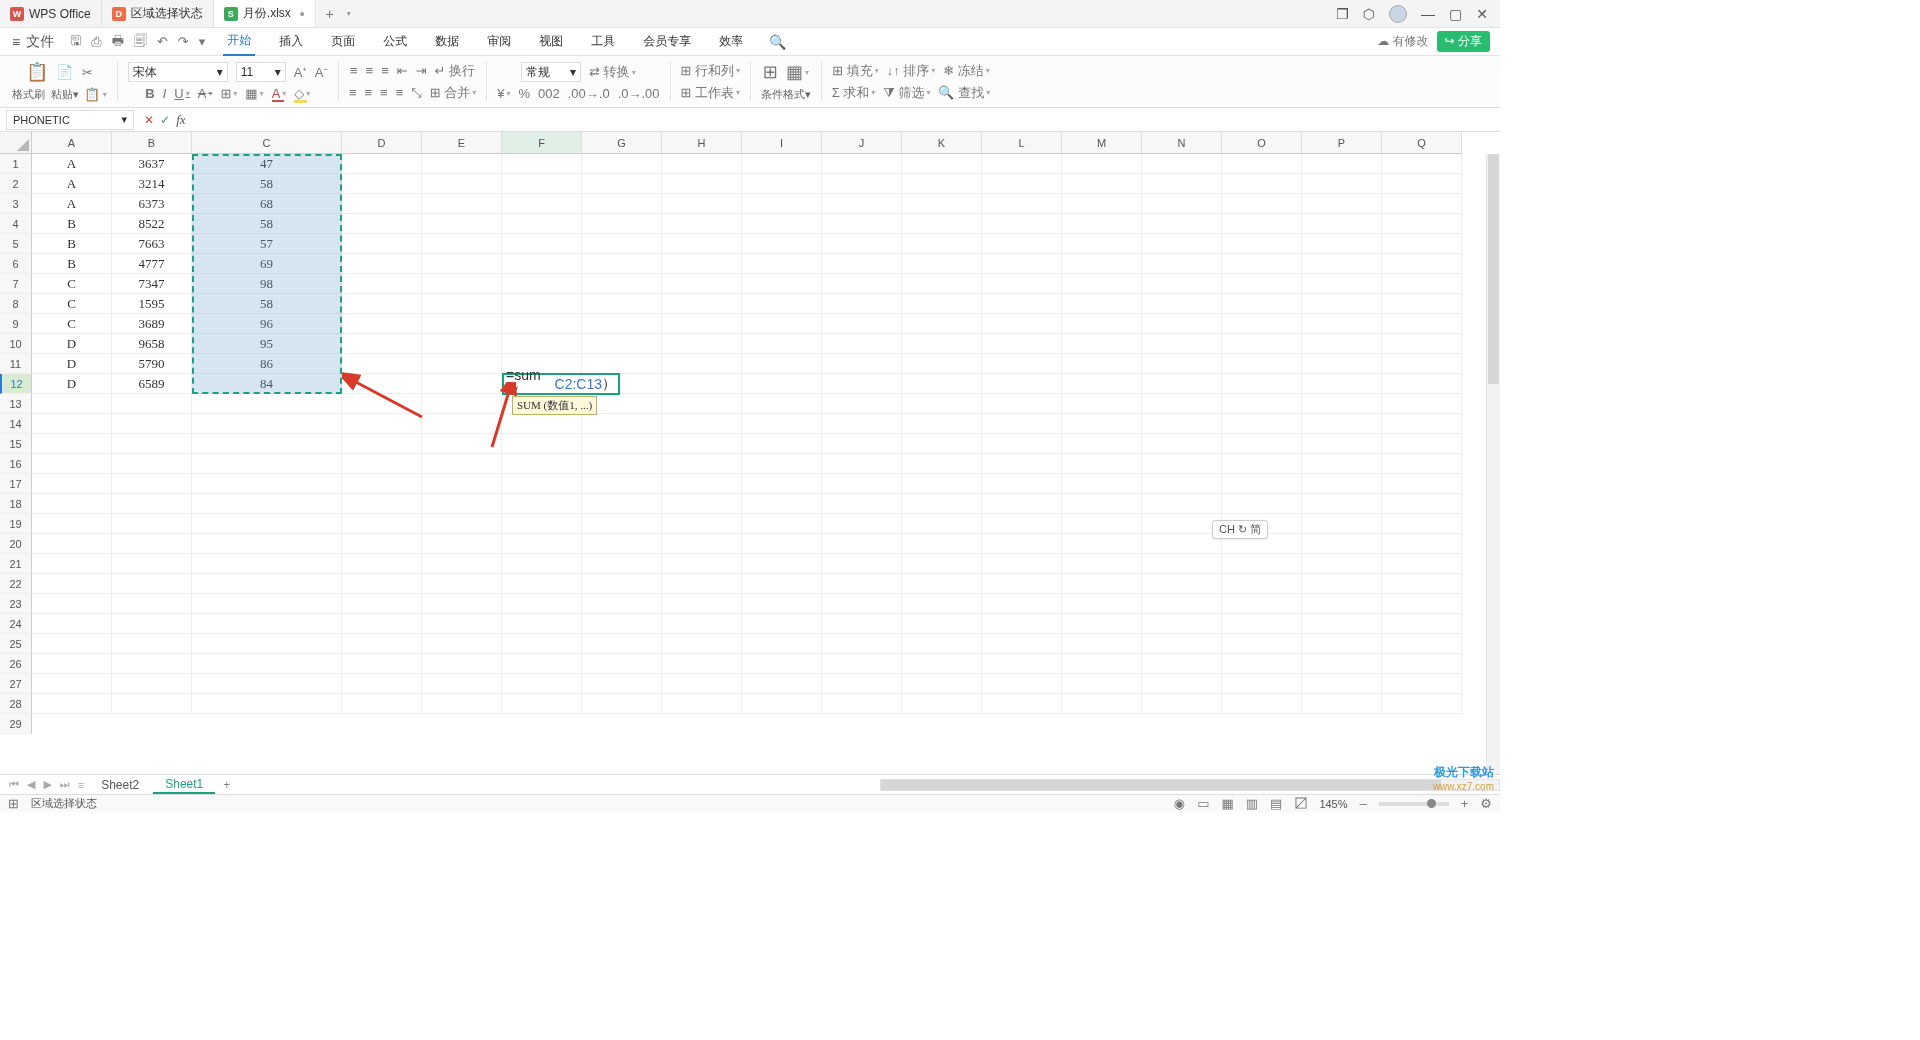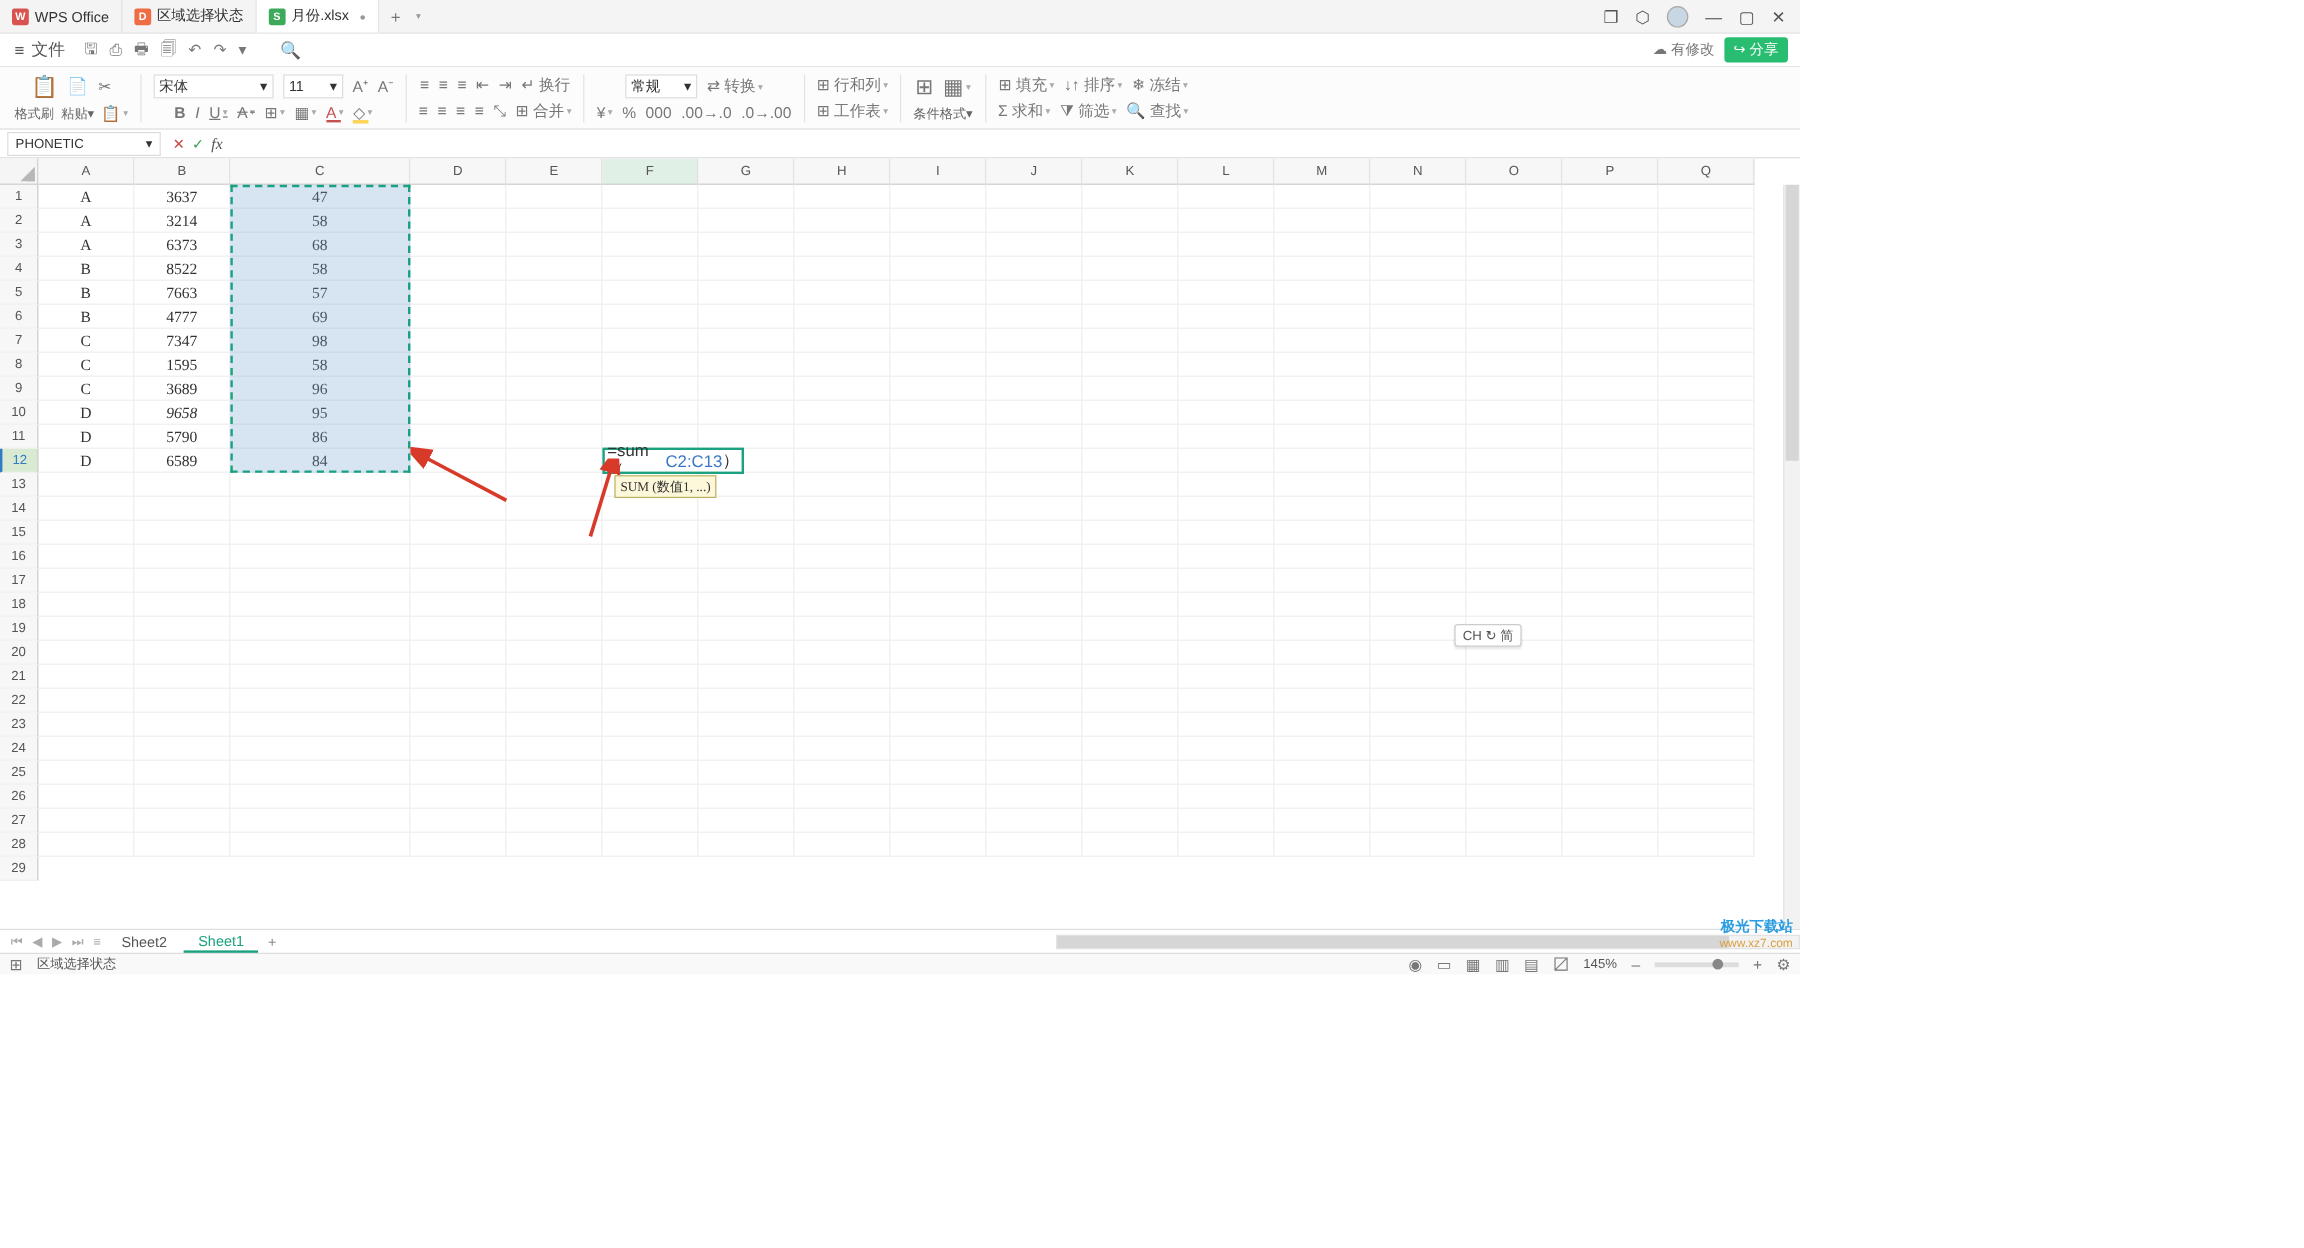--- a/index.html
+++ b/index.html
@@ -142,20 +142,32 @@
   </div>
   <div class="qat">
     <span>🖫</span>
     <span>⎙</span>
     <span>🖶</span>
     <span>🗐</span>
     <span>↶</span>
     <span>↷</span>
     <span class="dd">▾</span>
   </div>
+  <div class="menutabs" id="menutabs">
+      <span class="menutab active">开始</span>
+      <span class="menutab">插入</span>
+      <span class="menutab">页面</span>
+      <span class="menutab">公式</span>
+      <span class="menutab">数据</span>
+      <span class="menutab">审阅</span>
+      <span class="menutab">视图</span>
+      <span class="menutab">工具</span>
+      <span class="menutab">会员专享</span>
+      <span class="menutab">效率</span>
+    </div>
   <span style="margin-left:18px;color:#777;font-size:14px;">🔍</span>
   <div class="menu-right">
     <span style="color:#777;">☁ 有修改</span>
     <span class="share-btn">↪ 分享</span>
   </div>
 </div>
 
 <div class="ribbon">
   <div class="rgroup">
     <div class="rrow">
@@ -226,21 +238,21 @@
           <span class="dd">▾</span>
         </div>
       <span class="ricon">
           <span>⇄ 转换</span>
           <span class="dd">▾</span>
         </span>
     </div>
     <div class="rrow">
       <span class="ricon">¥<span class="dd">▾</span></span>
       <span class="ricon">%</span>
-      <span class="ricon">000</span>
+      <span class="ricon">002</span>
       <span class="ricon">.00→.0</span>
       <span class="ricon">.0→.00</span>
     </div>
   </div>
   <div class="rsep"></div>
   <div class="rgroup">
     <div class="rrow">
         <span class="ricon">
           <span>⊞ 行和列</span>
           <span class="dd">▾</span>
@@ -530,21 +542,21 @@
           <div class="cell" style="width: 80px;"></div>
           <div class="cell" style="width: 80px;"></div>
           <div class="cell" style="width: 80px;"></div>
           <div class="cell" style="width: 80px;"></div>
           <div class="cell" style="width: 80px;"></div>
           <div class="cell" style="width: 80px;"></div>
           <div class="cell" style="width: 80px;"></div>
         </div>
         <div class="cellrow">
           <div class="cell" style="width: 80px;">D</div>
-          <div class="cell" style="width: 80px; font-style: italic;">9658</div>
+          <div class="cell" style="width: 80px;">9658</div>
           <div class="cell" style="width: 150px;">95</div>
           <div class="cell" style="width: 80px;"></div>
           <div class="cell" style="width: 80px;"></div>
           <div class="cell" style="width: 80px;"></div>
           <div class="cell" style="width: 80px;"></div>
           <div class="cell" style="width: 80px;"></div>
           <div class="cell" style="width: 80px;"></div>
           <div class="cell" style="width: 80px;"></div>
           <div class="cell" style="width: 80px;"></div>
           <div class="cell" style="width: 80px;"></div>

